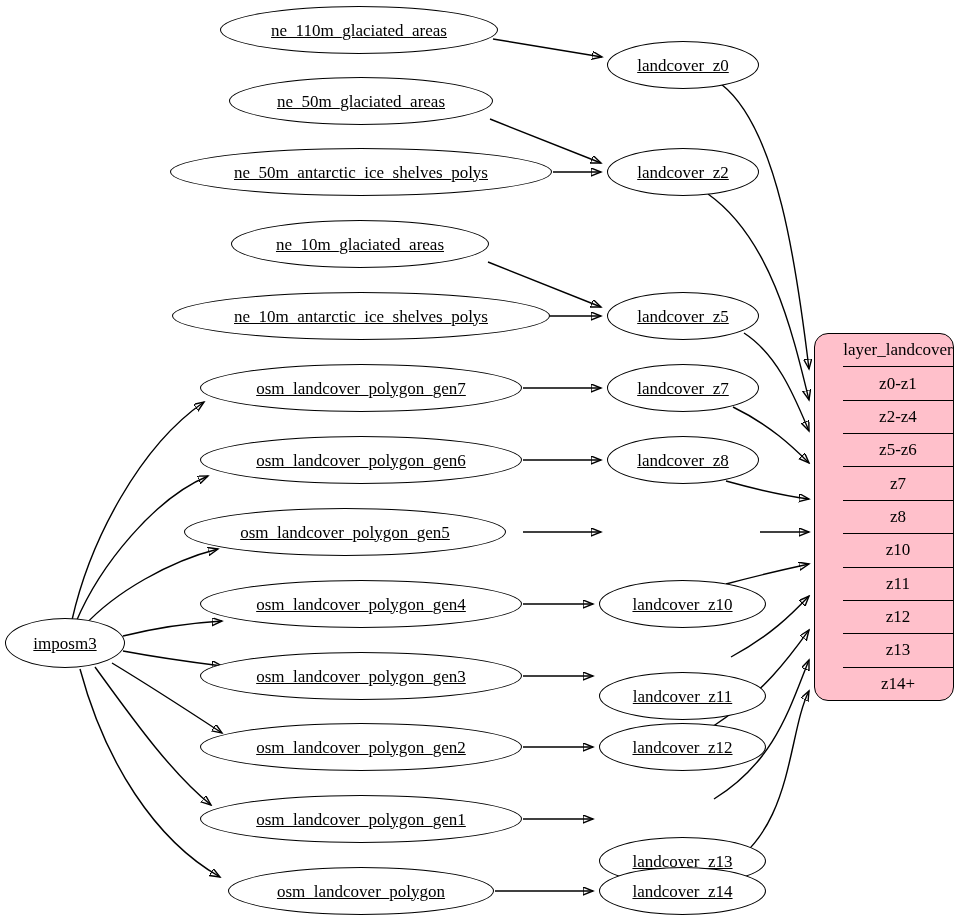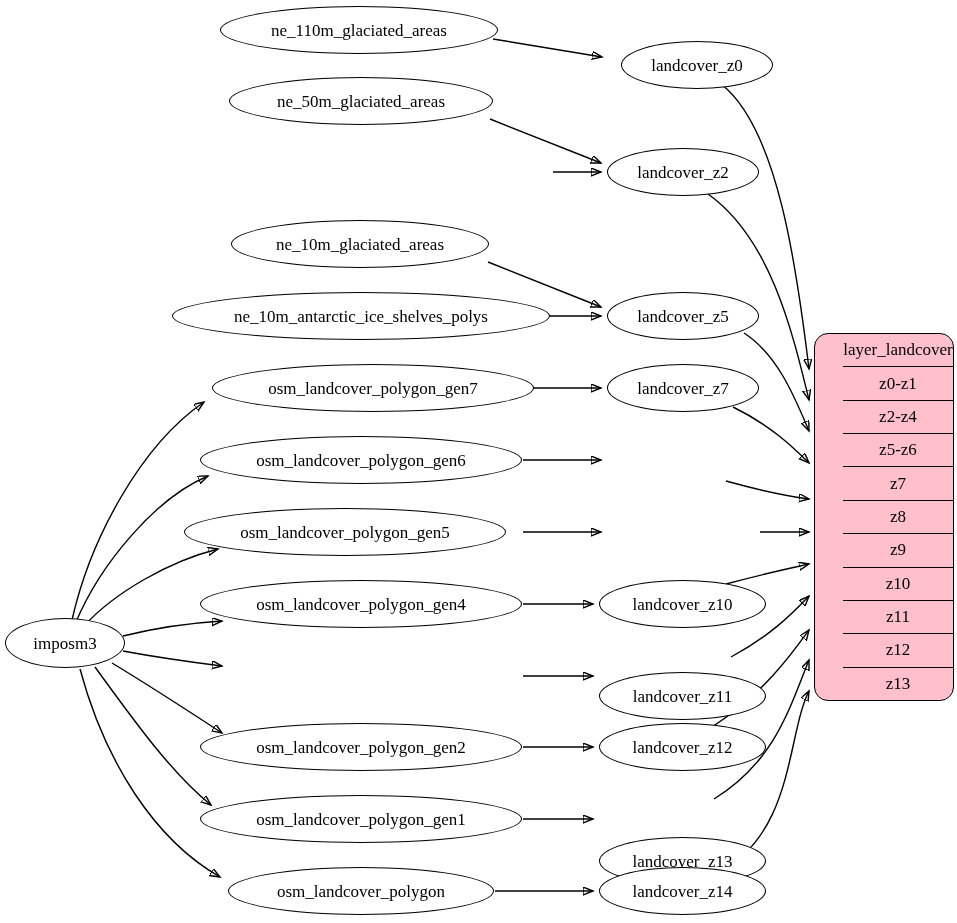--- a/index.html
+++ b/index.html
@@ -5,21 +5,21 @@
   html,body{margin:0;padding:0;background:#ffffff;}
   .canvas{
     position:relative;width:957px;height:923px;background:#ffffff;overflow:hidden;
     font-family:"Liberation Serif","DejaVu Serif",serif;color:#000;
   }
   .edges{position:absolute;left:0;top:0;width:957px;height:923px;}
   .edges path{stroke:#000;stroke-width:1.4;fill:none;}
   .node{
     position:absolute;box-sizing:border-box;background:#ffffff;border:1.5px solid #000;
     border-radius:50%;display:flex;align-items:center;justify-content:center;
-    font-size:17px;white-space:nowrap;line-height:1;
+    font-size:17px;white-space:nowrap;line-height:1;text-decoration:underline;
   }
   .record{
     position:absolute;left:814px;top:333px;width:140px;height:368px;box-sizing:border-box;
     background:#ffc0cb;border:1.6px solid #000;border-radius:14px;
     display:flex;flex-direction:column;overflow:hidden;font-size:17px;padding-left:28px;
   }
   .record .cell{
     flex:1;display:flex;align-items:center;justify-content:center;
     border-top:1.2px solid #000;white-space:nowrap;
   }
@@ -73,62 +73,71 @@
     <path d="M 714,799 C 774,762 789,710 809,660" marker-end="url(#arrow)"></path>
     <path d="M 720,871 C 794,833 787,734 809,691" marker-end="url(#arrow)"></path>
   </svg>
 
   <div class="node" style="left:220px;top:6px;width:278px;height:48px">
       <span>ne_110m_glaciated_areas</span>
     </div>
   <div class="node" style="left:229px;top:77px;width:264px;height:48px">
       <span>ne_50m_glaciated_areas</span>
     </div>
+  <div class="node" style="left:170px;top:148px;width:382px;height:48px">
+      <span>ne_50m_antarctic_ice_shelves_polys</span>
+    </div>
   <div class="node" style="left:231px;top:220px;width:258px;height:48px">
       <span>ne_10m_glaciated_areas</span>
     </div>
   <div class="node" style="left:172px;top:292px;width:378px;height:48px">
       <span>ne_10m_antarctic_ice_shelves_polys</span>
     </div>
-  <div class="node" style="left:212px;top:364px;width:322px;height:48px">
+  <div class="node" style="left:200px;top:364px;width:322px;height:48px">
       <span>osm_landcover_polygon_gen7</span>
     </div>
   <div class="node" style="left:200px;top:436px;width:322px;height:48px">
       <span>osm_landcover_polygon_gen6</span>
     </div>
   <div class="node" style="left:184px;top:508px;width:322px;height:48px">
       <span>osm_landcover_polygon_gen5</span>
     </div>
   <div class="node" style="left:200px;top:580px;width:322px;height:48px">
       <span>osm_landcover_polygon_gen4</span>
+    </div>
+  <div class="node" style="left:200px;top:652px;width:322px;height:48px">
+      <span>osm_landcover_polygon_gen3</span>
     </div>
   <div class="node" style="left:200px;top:723px;width:322px;height:48px">
       <span>osm_landcover_polygon_gen2</span>
     </div>
   <div class="node" style="left:200px;top:795px;width:322px;height:48px">
       <span>osm_landcover_polygon_gen1</span>
     </div>
   <div class="node" style="left:228px;top:867px;width:266px;height:48px">
       <span>osm_landcover_polygon</span>
     </div>
   <div class="node" style="left:5px;top:618px;width:120px;height:50px">
       <span>imposm3</span>
     </div>
 
-  <div class="node" style="left:621px;top:41px;width:152px;height:48px">
+  <div class="node" style="left:607px;top:41px;width:152px;height:48px">
       <span>landcover_z0</span>
     </div>
   <div class="node" style="left:607px;top:148px;width:152px;height:48px">
       <span>landcover_z2</span>
     </div>
   <div class="node" style="left:607px;top:292px;width:152px;height:48px">
       <span>landcover_z5</span>
     </div>
   <div class="node" style="left:607px;top:364px;width:152px;height:48px">
       <span>landcover_z7</span>
+    </div>
+  <div class="node" style="left:607px;top:436px;width:152px;height:48px">
+      <span>landcover_z8</span>
     </div>
   <div class="node" style="left:599px;top:580px;width:167px;height:48px">
       <span>landcover_z10</span>
     </div>
   <div class="node" style="left:599px;top:672px;width:167px;height:48px">
       <span>landcover_z11</span>
     </div>
   <div class="node" style="left:599px;top:723px;width:167px;height:48px">
       <span>landcover_z12</span>
     </div>
@@ -139,20 +148,20 @@
       <span>landcover_z14</span>
     </div>
 
   <div class="record">
     <div class="cell">layer_landcover</div>
     <div class="cell">z0-z1</div>
     <div class="cell">z2-z4</div>
     <div class="cell">z5-z6</div>
     <div class="cell">z7</div>
     <div class="cell">z8</div>
-    <div class="cell">z9</div>
     <div class="cell">z10</div>
     <div class="cell">z11</div>
     <div class="cell">z12</div>
     <div class="cell">z13</div>
+    <div class="cell">z14+</div>
   </div>
 
 </div>
 
 </body></html>

